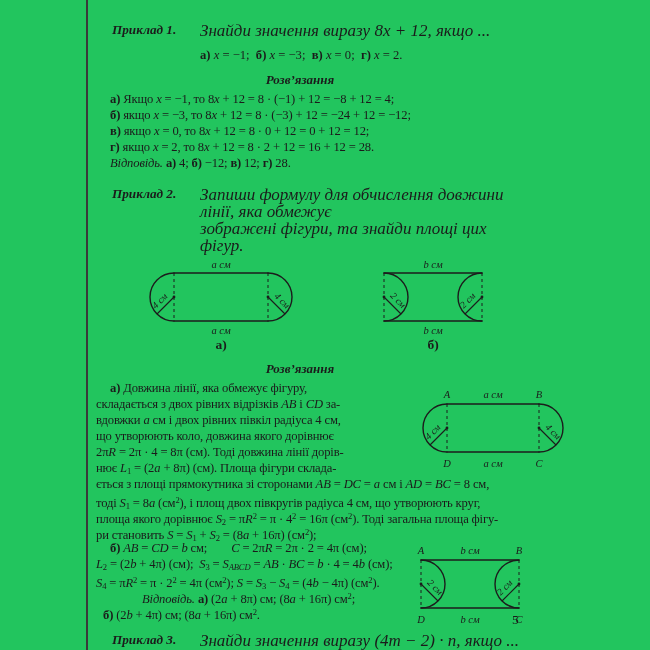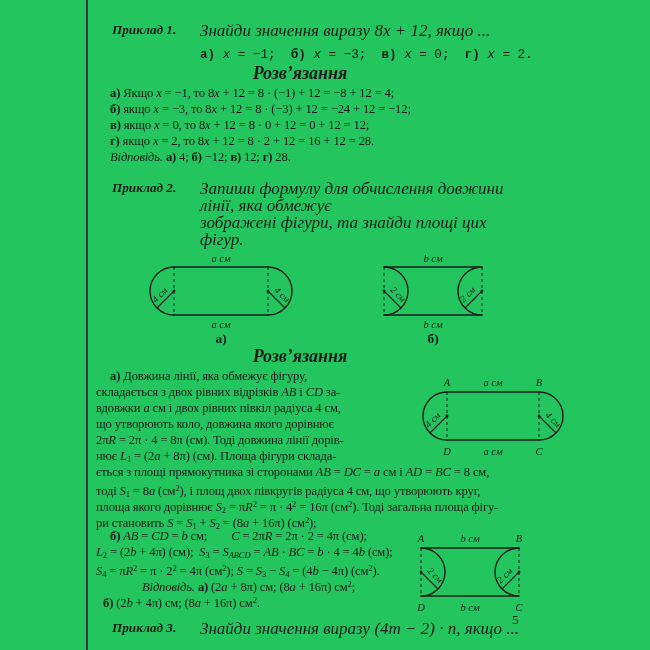--- a/index.html
+++ b/index.html
@@ -8,22 +8,22 @@
     background:#22c55e; color:#1b1b1b;
     font-family:"Liberation Serif","DejaVu Serif",serif;
     font-size:12.6px;
   }
   .edge-line{position:absolute; left:86px; top:0; width:1.5px; height:650px; background:#3a3a3a;}
   .content{position:absolute; left:96px; top:22px; width:436px;}
   .ex-head{display:flex; margin-top:0;}
   .ex-label{flex:0 0 88px; margin-left:16px; font-weight:bold; font-style:italic; font-size:13.2px; white-space:nowrap;}
   .ex-task{font-style:italic; font-size:17px; line-height:17px;}
   .ln{height:16px; line-height:16px; white-space:nowrap; letter-spacing:-0.15px;}
-  .cases{margin:6px 0 0 104px; height:20px; line-height:20px; white-space:nowrap;font-family:Liberation Mono, monospace;}
-  .sol-head{text-align:center; padding-right:28px; font-weight:bold; font-style:italic; font-size:18px; height:17px; line-height:17px;}
+  .cases{margin:6px 0 0 104px; height:20px; line-height:20px; white-space:nowrap;}
+  .sol-head{margin-top:6px; text-align:center; padding-right:28px; font-weight:bold; font-style:italic; font-size:13px; height:17px; line-height:17px;}
   .ind14{padding-left:14px;}
   .ind7{padding-left:7px;}
   .ind46{padding-left:46px;}
   .ex1-lines{margin-top:3px; margin-left:14px;}
   .figrow{display:flex; margin-top:4px;}
   .figblock{text-align:center;}
   .figA-block{margin-left:40px; width:170px;}
   .figB-block{margin-left:66px; width:122px;}
   .figcap{font-weight:bold; font-size:13.5px; height:16px; line-height:14px;}
   .sol2a{display:flex; margin-top:3px;gap:31px;}

